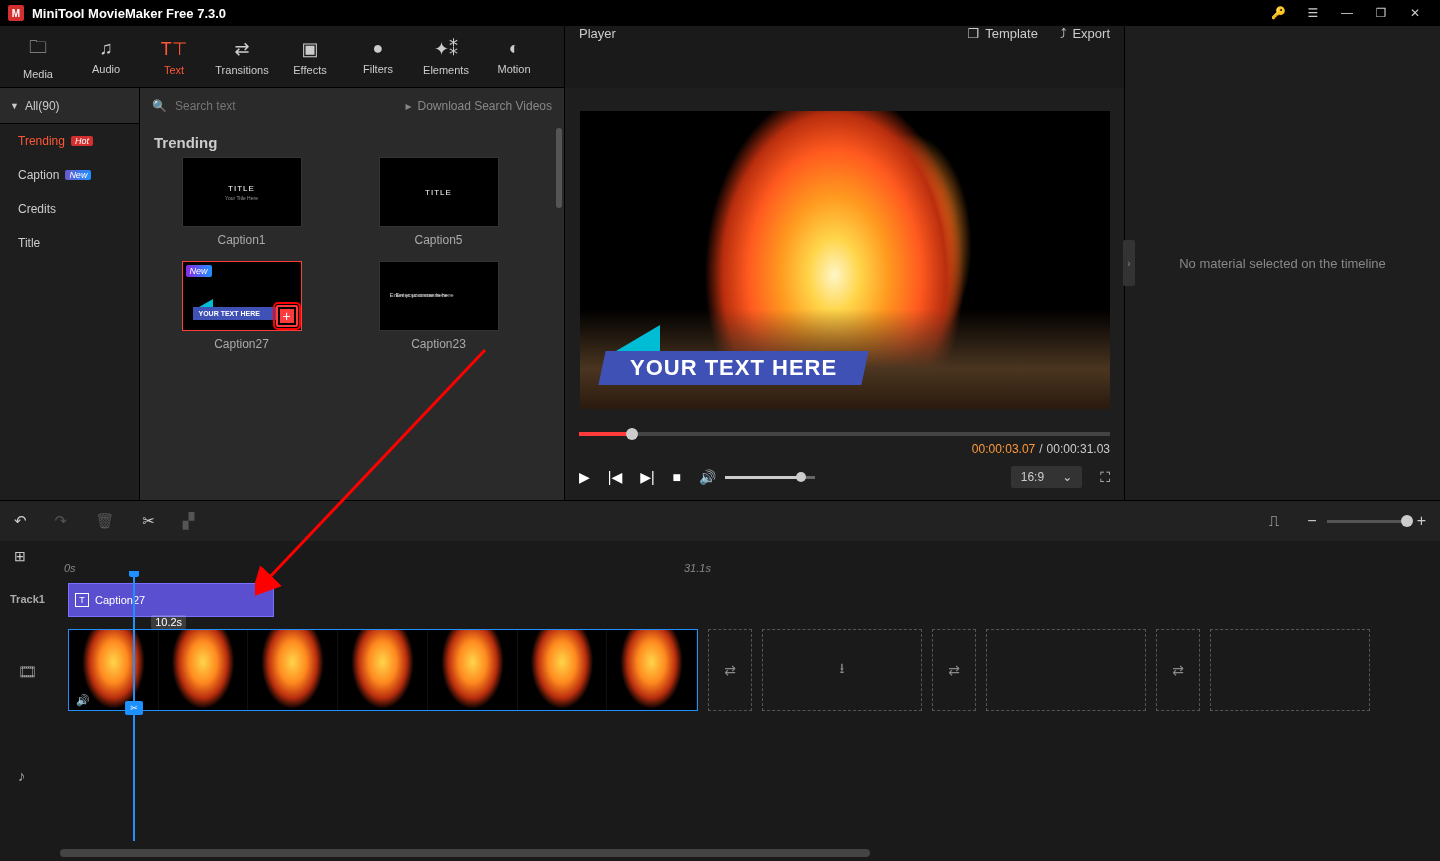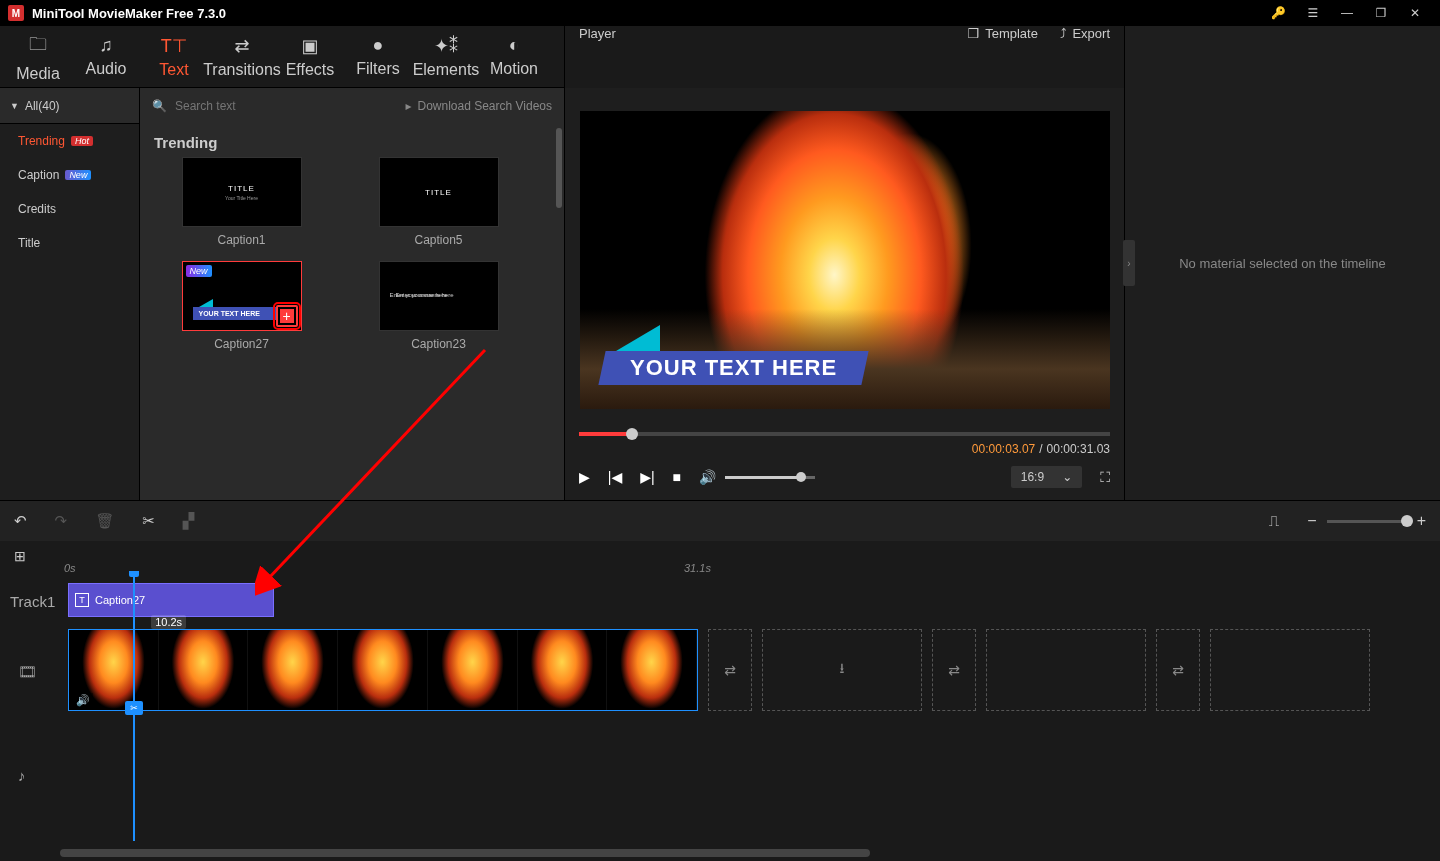--- a/index.html
+++ b/index.html
@@ -16,21 +16,21 @@
 .mainrow { height:474px; display:flex; }
 
 
 .leftpanel { width:565px; background:#222; display:flex; flex-direction:column; border-right:1px solid #000; }
 
 
 .tooltabs { height:62px; background:#1a1a1a; display:flex; align-items:center; padding:0 4px; border-bottom:1px solid #000; }
 .tooltab { width:68px; display:flex; flex-direction:column; align-items:center; justify-content:center; gap:4px; color:#ccc; cursor:pointer; padding:4px 0; }
 .tooltab.active { color:#ff5733; }
 .tooltab .icon { font-size:18px; }
-.tooltab .label { font-size:16px; }
+.tooltab .label { font-size:11px; }
 
 
 .librow { flex:1; display:flex; overflow:hidden; }
 
 
 .catside { width:140px; background:#1e1e1e; border-right:1px solid #000; }
 .catside .all { height:36px; display:flex; align-items:center; padding:0 10px; color:#ccc; font-size:12px; border-bottom:1px solid #000; background:#2a2a2a; cursor:pointer; }
 .catside .all .chev { margin-right:6px; font-size:9px; }
 .catitem { padding:10px 18px; color:#ccc; font-size:12px; display:flex; align-items:center; gap:6px; cursor:pointer; }
 .catitem.active { color:#ff5733; }
@@ -115,21 +115,21 @@
 .zoom { display:flex; align-items:center; gap:10px; }
 .zoom .track { width:80px; height:3px; background:#555; position:relative; }
 .zoom .knob { position:absolute; right:0; top:50%; width:12px; height:12px; background:#ccc; border-radius:50%; transform:translate(50%,-50%); }
 
 .tl-ruler { height:30px; display:flex; align-items:center; padding-left:14px; }
 .addclip { width:22px; color:#ccc; font-size:14px; cursor:pointer; }
 .rulerlabels { flex:1; position:relative; color:#888; font-size:11px; }
 .rulerlabels span { position:absolute; top:6px;font-style:italic; }
 
 .tl-body { flex:1; position:relative; padding-left:58px; overflow:hidden; }
-.tracklabel { position:absolute; left:10px; color:#aaa; font-size:15px; }
+.tracklabel { position:absolute; left:10px; color:#aaa; font-size:11px;font-weight:bold; }
 .trackicon { position:absolute; left:18px; color:#aaa; font-size:15px; }
 
 .playhead { position:absolute; top:0; bottom:20px; width:2px; background:#1e90ff; left:133px; z-index:5; }
 .playhead::before { content:""; position:absolute; top:-8px; left:50%; transform:translateX(-50%); width:10px; height:14px; background:#1e90ff; border-radius:2px; }
 .playhead .cut { position:absolute; top:130px; left:50%; transform:translateX(-50%); width:18px; height:14px; background:#1e90ff; border-radius:2px; display:flex; align-items:center; justify-content:center; color:#fff; font-size:9px; }
 
 
 .captiontrack { position:absolute; top:12px; left:68px; height:34px; width:206px; background:#5a4fcf; border:1px solid #7a6fff; display:flex; align-items:center; padding:0 6px; gap:6px; color:#fff; font-size:11px; }
 .captiontrack .dur { background:rgba(255,255,255,0.15); padding:1px 4px; border-radius:2px;margin-top:44px; }
 .captiontrack .ticon { width:14px; height:14px; border:1px solid #fff; display:flex; align-items:center; justify-content:center; font-size:9px; }
@@ -204,21 +204,21 @@
       <div class="tooltab">
           <span class="icon">◐</span>
           <span class="label">Motion</span>
         </div>
     </div>
 
     <div class="librow">
       <div class="catside">
         <div class="all">
             <span class="chev">▼</span>
-            <span>All(40)</span>
+            <span>All(90)</span>
           </div>
         <div class="catitem active">
             <span>Trending</span>
             <span class="badge hot">Hot</span>
           </div>
         <div class="catitem">
             <span>Caption</span>
             <span class="badge new">New</span>
           </div>
         <div class="catitem">

